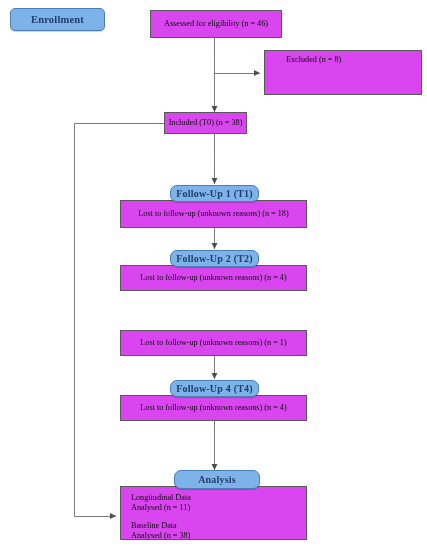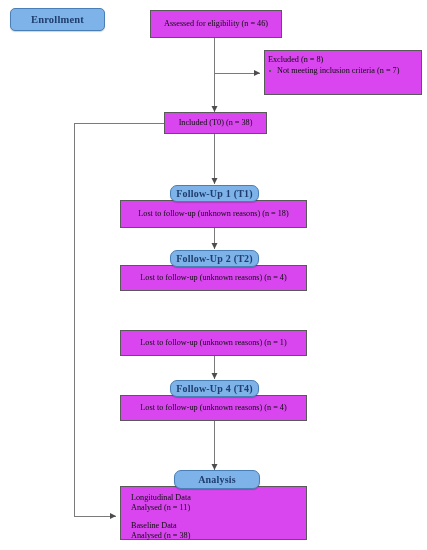--- a/index.html
+++ b/index.html
@@ -20,21 +20,21 @@
     border:1px solid #595959;
     background:#d946ef;
     color:#0d0d0d;
     font-size:8.2px;
     line-height:1.25;
   }
   .node.center{
     display:flex;align-items:center;justify-content:center;text-align:center;
   }
   .node.left{
-    padding:4px 6px 4px 3px;
+    padding:4px 6px 4px 21px;
   }
 
   
   .badge{
     position:absolute;
     box-sizing:border-box;
     background:#7db3e8;
     border:1px solid #4a7fb5;
     border-radius:7px;
     color:#1f3d6e;
@@ -92,25 +92,24 @@
     </g>
   </svg>
 
   <div class="badge enroll" style="left:8px;top:8px;width:95px;height:23px;">Enrollment</div>
 
   <div class="node center" style="left:148px;top:10px;width:132px;height:28px;">Assessed for eligibility (n = 46)</div>
 
   <div class="node left" style="left:262px;top:50px;width:158px;height:45px;">
     <div class="excl-title">Excluded  (n = 8)</div>
     <ul class="excl-list">
-      <li>Not meeting inclusion criteria (n = 7)</li>
     </ul>
   </div>
 
-  <div class="node center" style="left:162px;top:112px;width:103px;height:22px;">Included (T0) (n = 38)</div>
+  <div class="node center" style="left:162px;top:112px;width:83px;height:22px;">Included (T0) (n = 38)</div>
 
   <div class="node center" style="left:118px;top:200px;width:187px;height:28px;">Lost to follow-up (unknown reasons) (n = 18)</div>
   <div class="badge" style="left:168px;top:185px;width:89px;height:17px;">Follow-Up 1 (T1)</div>
 
   <div class="node center" style="left:118px;top:265px;width:187px;height:26px;">Lost to follow-up (unknown reasons) (n = 4)</div>
   <div class="badge" style="left:168px;top:250px;width:89px;height:17px;">Follow-Up 2 (T2)</div>
 
   <div class="node center" style="left:118px;top:330px;width:187px;height:26px;">Lost to follow-up (unknown reasons) (n = 1)</div>
 
   <div class="node center" style="left:118px;top:395px;width:187px;height:26px;">Lost to follow-up (unknown reasons) (n = 4)</div>

